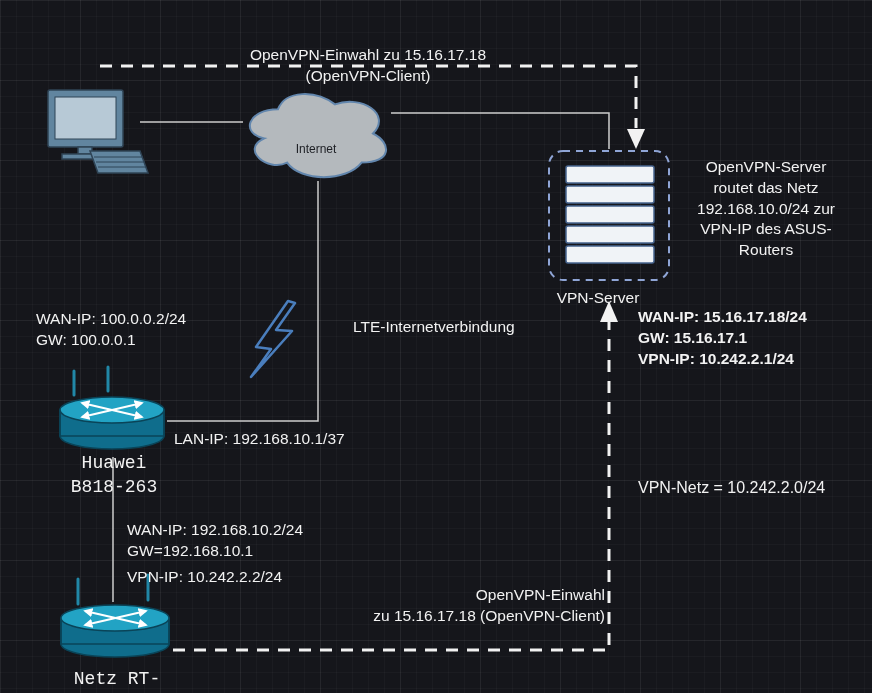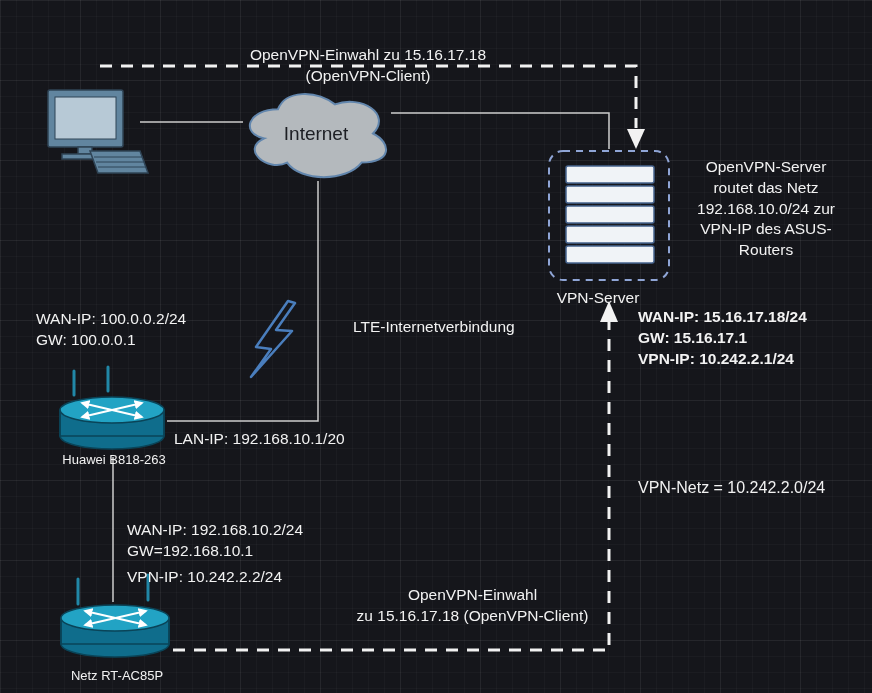--- a/index.html
+++ b/index.html
@@ -18,22 +18,22 @@
   }
   svg.layer{position:absolute;left:0;top:0;}
   .lbl{
     position:absolute;
     color:#f2f2f2;
     font-size:15.5px;
     line-height:1.34;
     white-space:pre-line;
   }
   .center{text-align:center;}
-  .small{font-size:13px;}
-  .dark{color:#1d1f24;font-size:19px;}
+  .small{font-size:18px;font-family:Liberation Mono, monospace;}
+  .dark{color:#1d1f24;font-size:12px;margin-top:20px;}
   .big{font-size:16px;}
   .wire{stroke:#cdcdcd;stroke-width:1.5;fill:none;}
   .dash{stroke:#f2f2f2;stroke-width:3;fill:none;stroke-dasharray:12 9;}
   .ahead{fill:#f2f2f2;stroke:none;}
   .routerBody{fill:#0f6d8c;stroke:#0a4458;stroke-width:1.5;}
   .routerTop{fill:#22a3c4;stroke:#0a4458;stroke-width:1.5;}
   .xarrow{stroke:#ffffff;stroke-width:2.2;fill:none;}
   .antenna{stroke:#2187a7;stroke-width:3;stroke-linecap:round;}
   .slab{fill:#f0f3f7;stroke:#46648f;stroke-width:1.5;}
   .srvBox{fill:none;stroke:#8fa5d6;stroke-width:2;stroke-dasharray:7 6;}
@@ -140,27 +140,27 @@
 GW: 15.16.17.1
 VPN-IP: 10.242.2.1/24</div>
 
   <div class="lbl big" style="left:638px;top:477px;width:240px;">VPN-Netz = 10.242.2.0/24</div>
 
   <div class="lbl" style="left:36px;top:309px;width:215px;">WAN-IP: 100.0.0.2/24
 GW: 100.0.0.1</div>
 
   <div class="lbl" style="left:332px;top:317px;width:215px;margin-left:21px;">LTE-Internetverbindung</div>
 
-  <div class="lbl" style="left:174px;top:429px;width:215px;">LAN-IP: 192.168.10.1/20</div>
+  <div class="lbl" style="left:174px;top:429px;width:215px;">LAN-IP: 192.168.10.1/37</div>
 
   <div class="lbl center small" style="left:50px;top:451px;width:128px;">Huawei B818-263</div>
 
   <div class="lbl" style="left:127px;top:520px;width:225px;">WAN-IP: 192.168.10.2/24
 GW=192.168.10.1</div>
 
   <div class="lbl" style="left:127px;top:567px;width:210px;">VPN-IP: 10.242.2.2/24</div>
 
-  <div class="lbl center" style="left:340px;top:585px;width:265px;">OpenVPN-Einwahl
+  <div class="lbl center" style="left:340px;top:585px;width:265px;text-align:right;">OpenVPN-Einwahl
 zu 15.16.17.18 (OpenVPN-Client)</div>
 
   <div class="lbl center small" style="left:53px;top:667px;width:128px;">Netz RT-AC85P</div>
 
 </div>
 
 </body></html>

